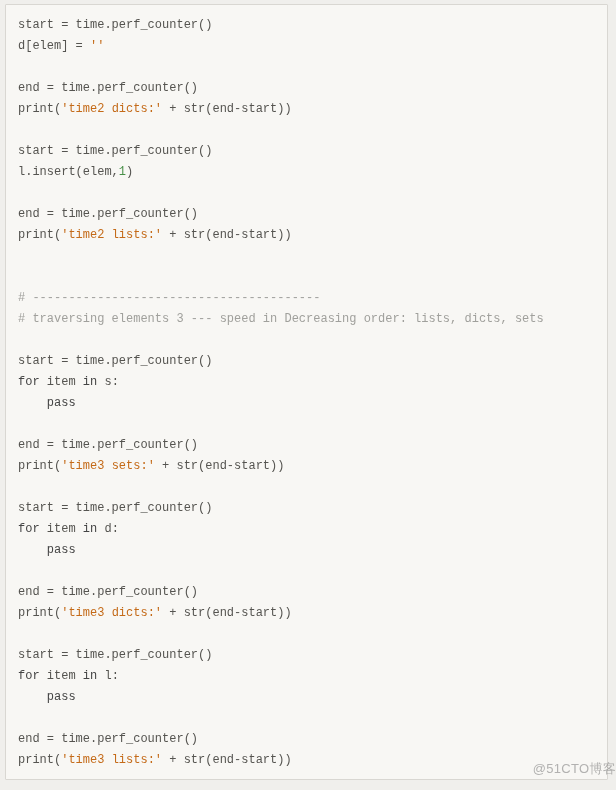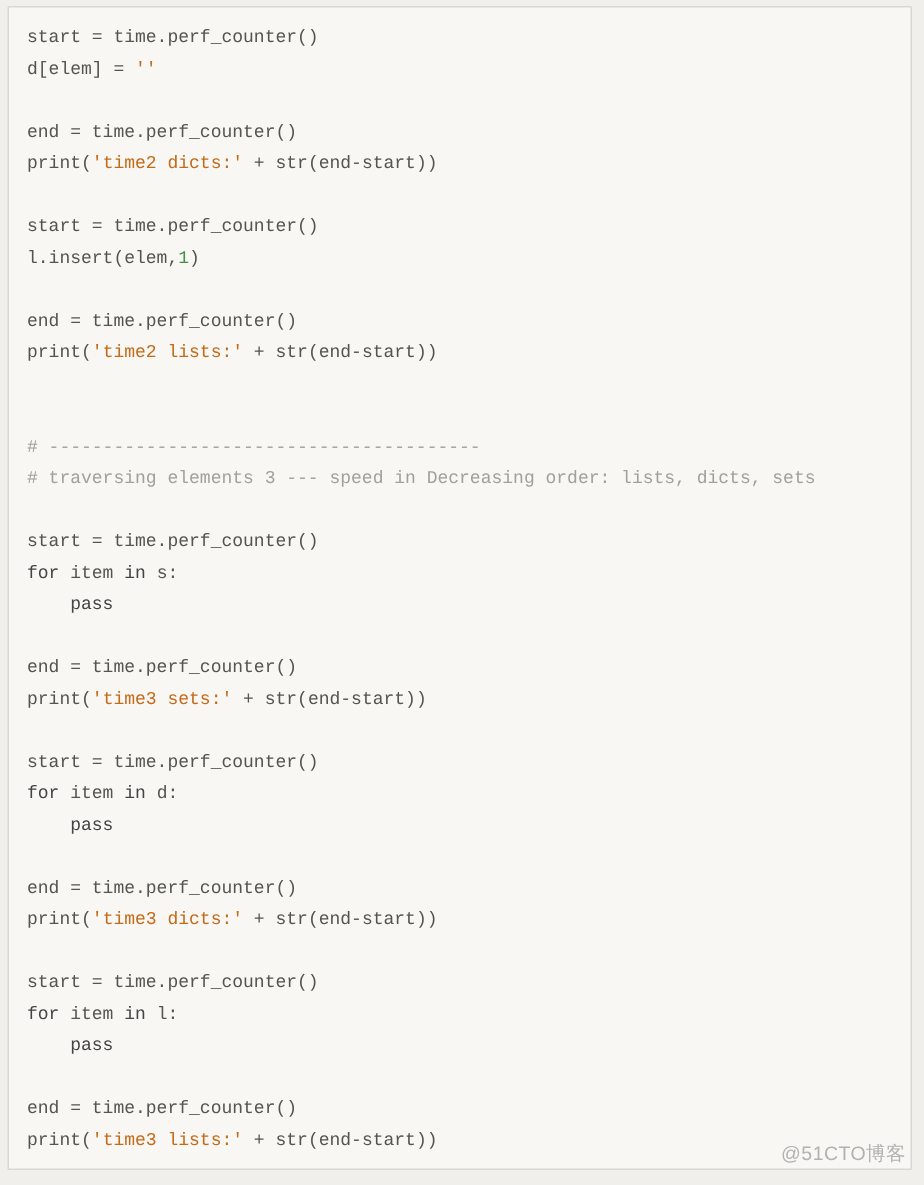--- a/index.html
+++ b/index.html
@@ -26,21 +26,21 @@
     height: 776px;
     overflow: hidden;
   }
   .tok-default { color: #555450; }
   .tok-str     { color: #c46a18; }     
   .tok-num     { color: #478f47; }     
   .tok-kw      { color: #444; font-weight: 400; }
   .tok-comment { color: #a0a09c; }
   .watermark {
     position: fixed;
-    right: 12px;
+    right: 0;
     bottom: 12px;
     color: rgba(120,120,120,0.55);
     font-family: -apple-system, "Segoe UI", Arial, sans-serif;
     font-size: 13px;
     letter-spacing: 0.3px;
     pointer-events: none;
   }
 </style>
 </head>
 <body>

